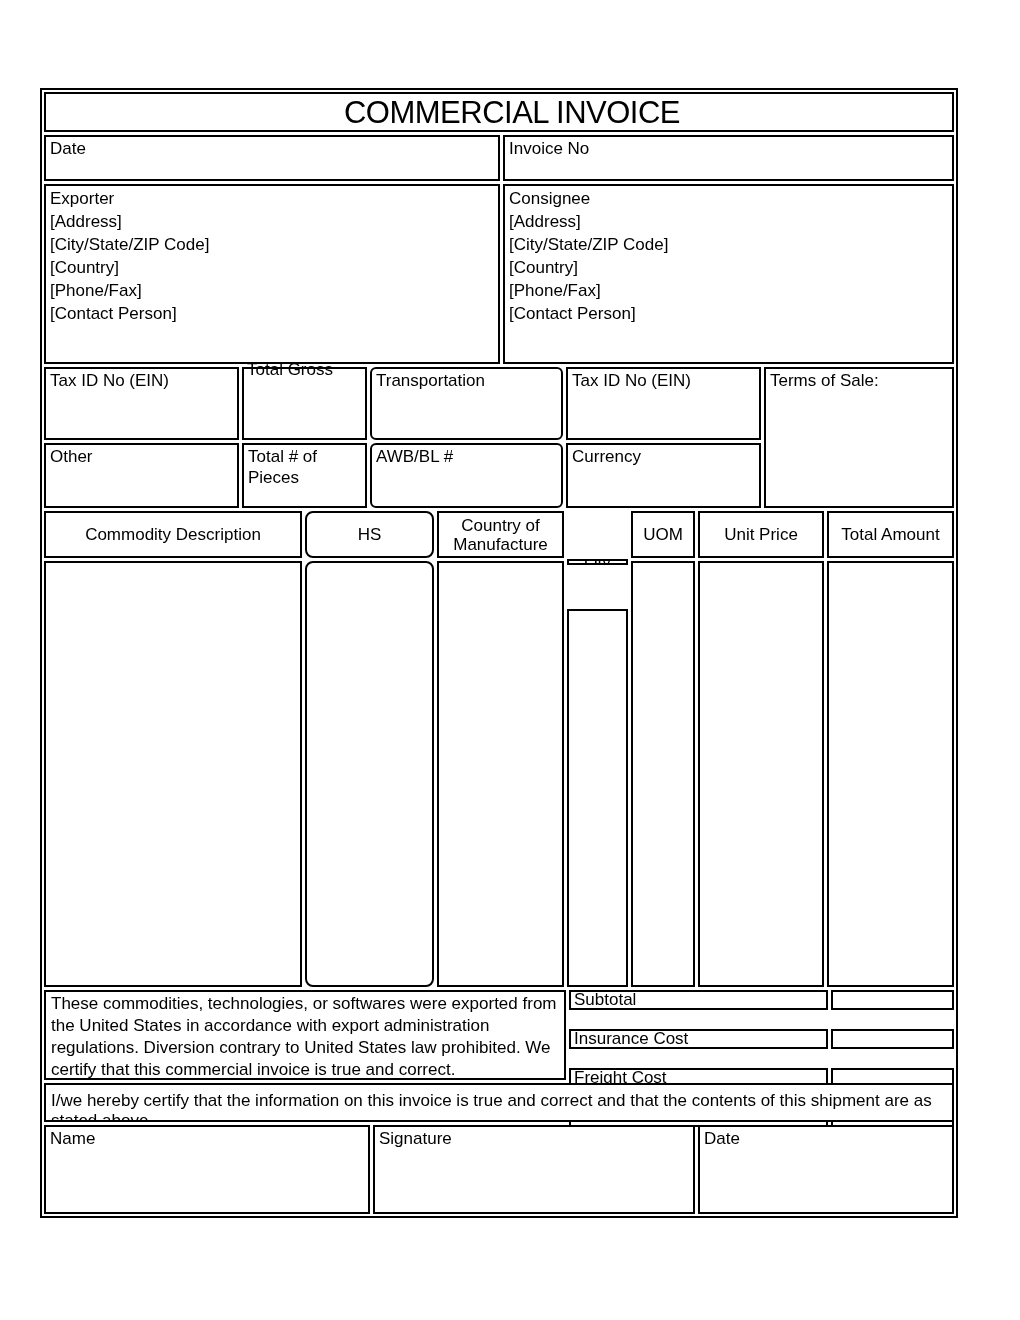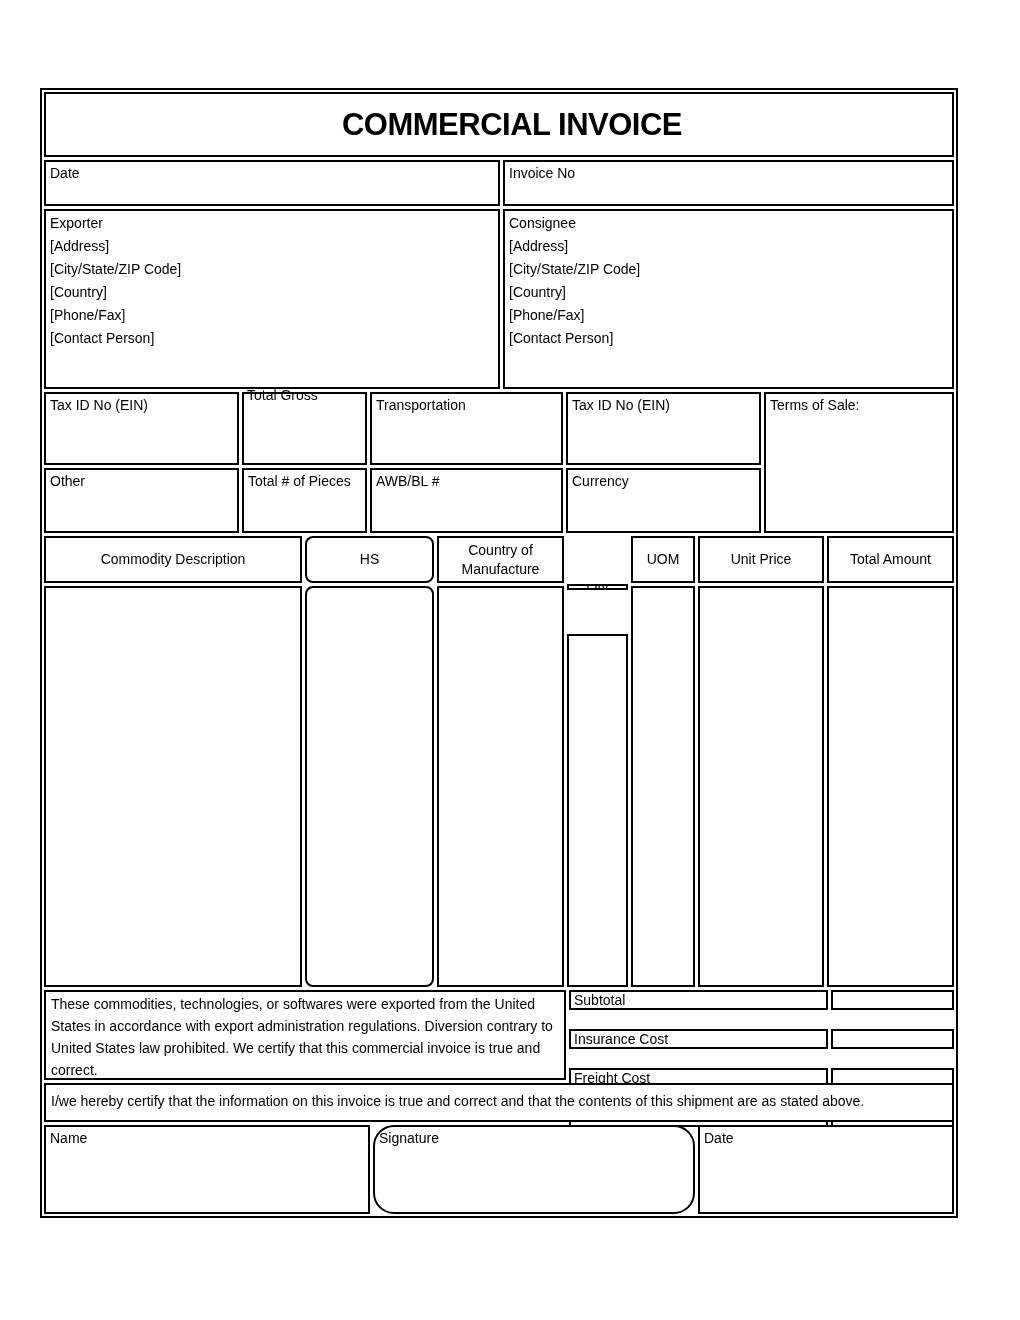--- a/index.html
+++ b/index.html
@@ -22,31 +22,31 @@
     padding: 2px;
     display: flex;
     flex-direction: column;
     gap: 3px;
     background: #fff;
   }
   .row { display: flex; gap: 3px; }
   .cell {
     border: 2px solid #000;
     background: #fff;
-    font-size: 14px;
+    font-size: 17px;
     line-height: 21px;
     padding: 1px 4px;
     overflow: hidden;
   }
   .title-cell {
-    height: 65px;
+    height: 40px;
     display: flex;
     align-items: center;
     justify-content: center;
-    font-weight: bold;
+    font-weight: normal;
     font-size: 31px;
     letter-spacing: -0.5px;
     padding-left: 30px;
   }
   .date-row { height: 46px; }
   .party-row { height: 180px; }
   .party-lines div { line-height: 23px; }
   .tax-section { display: flex; gap: 3px; }
   .tax-left { flex: 1; display: flex; flex-direction: column; gap: 3px; }
   .tax-row-1 { height: 73px; }
@@ -79,29 +79,29 @@
   .totals-col { flex: 1; display: flex; flex-direction: column; gap: 19px; }
   .totals-row { display: flex; gap: 3px; height: 21px; }
   .totals-label { flex: 0 0 259px; line-height: 16px; padding: 0 3px; }
   .totals-value { flex: 1; }
   .certify-row { height: 39px; }
   .certify-cell { flex: 1; padding: 6px 5px; line-height: 20px; }
   .sign-row { height: 89px; }
   .w-456 { flex: 0 0 456px; }
   .w-195 { flex: 0 0 195px; }
   .w-125 { flex: 0 0 125px; }
-  .w-193 { flex: 0 0 193px; }
+  .w-193 { flex: 0 0 193px; border-radius: 6px; }
   .w-258 { flex: 0 0 258px; }
   .w-129 { flex: 0 0 129px; border-radius: 8px; }
   .w-127 { flex: 0 0 127px; }
   .w-61  { flex: 0 0 61px; margin-top: 48px; }
   .w-64  { flex: 0 0 64px; }
   .w-126 { flex: 0 0 126px; }
   .w-326 { flex: 0 0 326px; }
-  .w-322 { flex: 0 0 322px; border-radius: 21px; }
+  .w-322 { flex: 0 0 322px; }
   .grow { flex: 1; }
 </style>
 </head>
 <body>
 
 <div class="page">
   <div class="form">
 
     <div class="row">
       <div class="cell title-cell grow">COMMERCIAL INVOICE</div>

